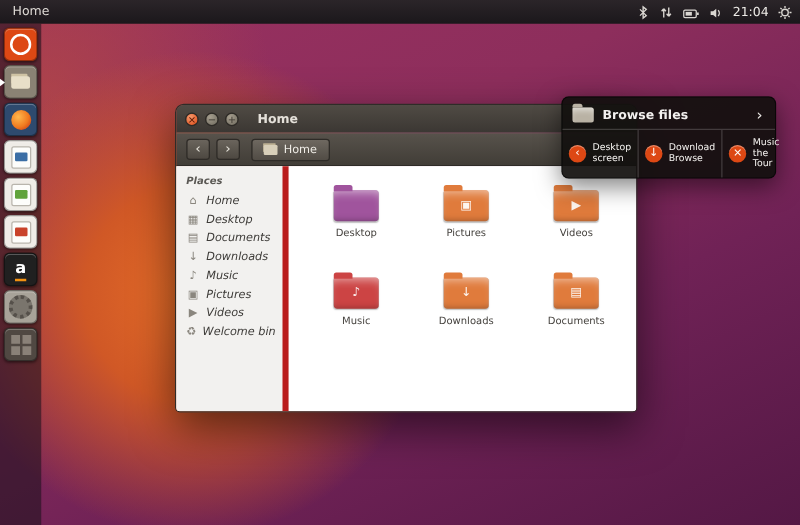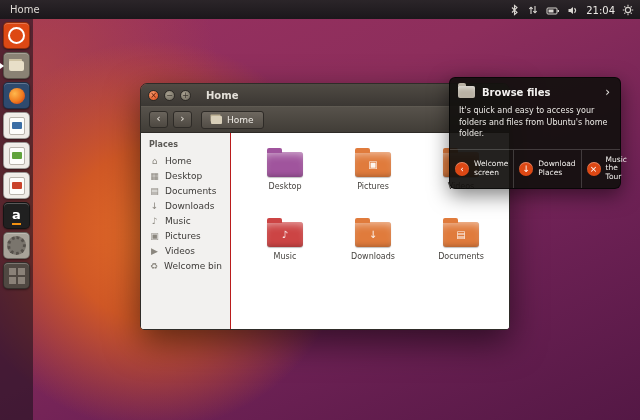--- a/index.html
+++ b/index.html
@@ -92,21 +92,21 @@
     border:1px solid #2e2b27; color:#e9e5dd; font-size:11px; line-height:14px; text-align:center;
   }
   .crumb{
     display:flex; align-items:center; gap:5px; height:18px; padding:0 9px; margin-left:4px;
     border-radius:3px; background:linear-gradient(#6e6860,#514c45); border:1px solid #2e2b27;
     color:#f0ede7; font-size:9px;
   }
   .crumb-ic{ width:11px; height:8px; background:#d8cfb9; border-radius:1px;
     box-shadow:-1px -2px 0 -0.5px #bdb194; }
   .wbody{ flex:1; display:flex; background:#fff; }
-  .sidebar{ width:90px; flex:0 0 90px; background:#f2f1ef; border-right:1px solid #b91c1c; padding-top:5px; }
+  .sidebar{ width:90px; flex:0 0 90px; background:#f2f1ef; border-right:5px solid #b91c1c; padding-top:5px;font-style:italic; }
   .places-h{ font-size:8px; font-weight:bold; color:#5a5854; padding:2px 8px 4px; }
   .side-item{ display:flex; align-items:center; gap:5px; padding:2.5px 8px; }
   .side-ic{ width:11px; color:#8a867e; font-size:9px; text-align:center; }
   .side-lb{ font-size:9px; color:#3d3b38; white-space:nowrap; }
   .content{ flex:1; background:#fff; display:flex; flex-wrap:wrap; align-content:flex-start;
     padding:10px 0 0 10px; }
   .cell{ width:84px; height:62px; margin:4px 2px; display:flex; flex-direction:column;
     align-items:center; justify-content:flex-start; }
   .folder{ width:36px; height:25px; border-radius:2px 3px 3px 3px; position:relative; margin-top:5px;
     box-shadow:inset 0 6px 8px -4px rgba(255,255,255,0.55), inset 0 -4px 6px -4px rgba(0,0,0,0.35), 0 1px 1px rgba(0,0,0,0.25);
@@ -303,29 +303,28 @@
       </div>
     </div>
   </div>
 
   <div class="tour">
     <div class="tour-head">
       <span class="tour-app-ic"></span>
       <span class="tour-title">Browse files</span>
       <span class="tour-next">›</span>
     </div>
-    <div class="tour-body">It's quick and easy to access your folders and files from Ubuntu's home folder.</div>
     <div class="tour-foot">
       <div class="tour-btn">
         <span class="tour-btn-ic">‹</span>
-        <span class="tour-btn-lb">Welcome screen</span>
+        <span class="tour-btn-lb">Desktop screen</span>
       </div>
       <div class="tour-btn">
         <span class="tour-btn-ic">↓</span>
-        <span class="tour-btn-lb">Download Places</span>
+        <span class="tour-btn-lb">Download Browse</span>
       </div>
       <div class="tour-btn">
         <span class="tour-btn-ic">×</span>
         <span class="tour-btn-lb">Music the Tour</span>
       </div>
     </div>
   </div>
 
 </div>
 

